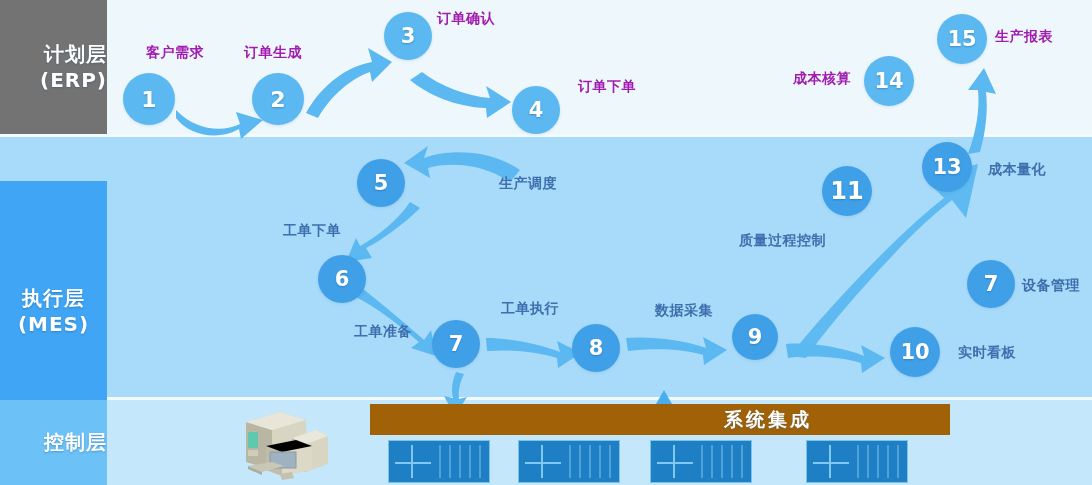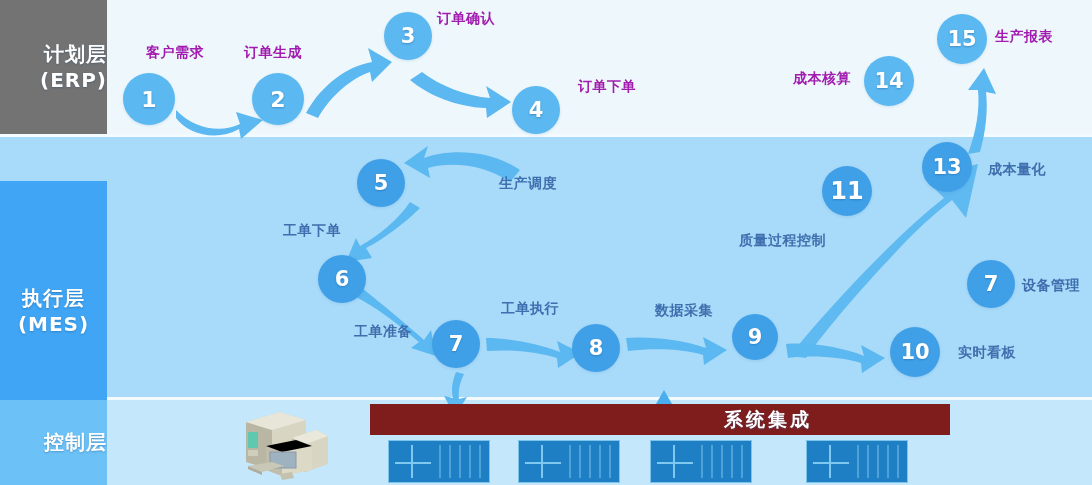--- a/index.html
+++ b/index.html
@@ -62,21 +62,21 @@
     font-size: 14px;
     white-space: nowrap;
     letter-spacing: .5px;
   }
   .cap.dark { color: #3e6fae; }
 
   
   #sysbar {
     position: absolute;
     left: 370px; top: 404px; width: 580px; height: 31px;
-    background: #7f1d1d;
+    background: #a16207;
     display: flex; align-items: center; justify-content: center;
   }
   #sysbar-label {
     color: #ffffff; font-weight: bold; font-size: 19px;
     letter-spacing: 3px;
     text-shadow: 0 1px 2px rgba(30,90,150,.4);
     transform: translateX(108px);
   }
 
   

